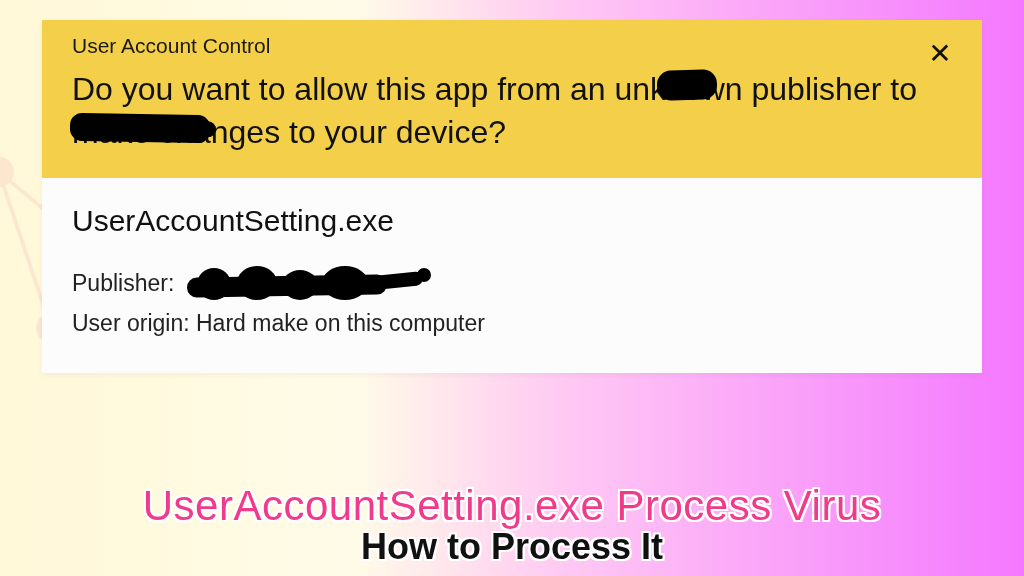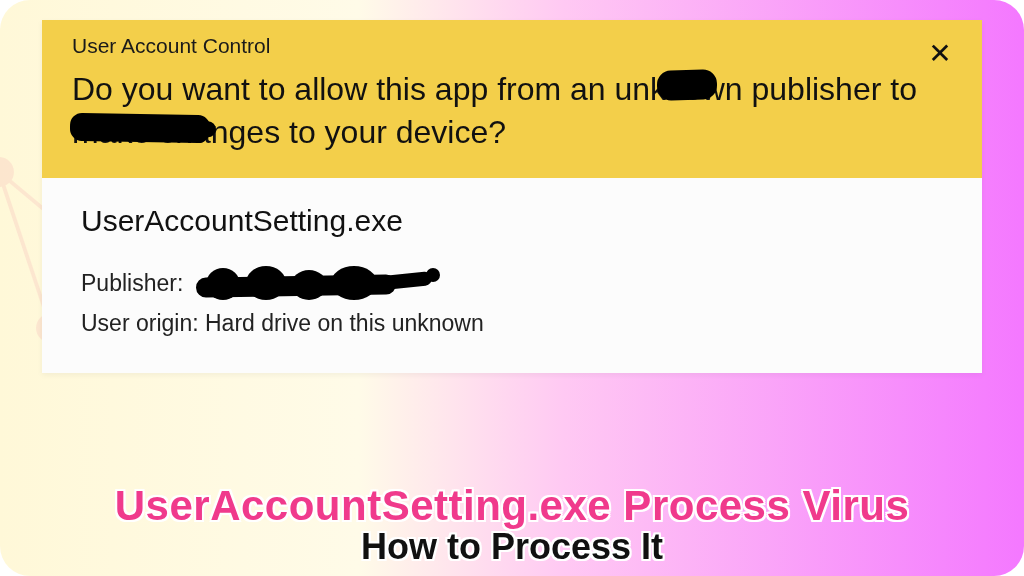--- a/index.html
+++ b/index.html
@@ -3,21 +3,20 @@
 <meta charset="utf-8">
 <style>
   * { margin: 0; padding: 0; box-sizing: border-box; }
   html, body { width: 1024px; height: 576px; overflow: hidden; font-family: "Segoe UI", Arial, sans-serif; }
   
   .bg {
     width: 1024px; height: 576px;
     background: linear-gradient(90deg, #fff8d8 0%, #fffbe8 35%, #ffc9f3 55%, #f478ff 100%);
     position: relative;
     padding: 20px 42px 0 42px;
-    border-radius: 30px;
   }
 
   
   .watermark {
     position: absolute; left: -40px; top: 120px; width: 260px; height: 260px;
     opacity: 0.25; pointer-events: none;
   }
   .watermark svg { width: 100%; height: 100%; }
 
   .dialog {
@@ -54,21 +53,21 @@
     width: 32px; height: 32px;
   }
 
   
   .redact { position: absolute; background: #000; border-radius: 10px; }
   .redact.r1 { top: 50px; left: 615px; width: 60px; height: 30px; transform: rotate(-2deg); border-radius: 14px; }
   .redact.r2 { top: 94px; left: 28px; width: 140px; height: 28px; transform: rotate(1deg); border-radius: 12px; }
   .redact.r2::after { content: ""; position: absolute; right: -6px; top: 6px; width: 16px; height: 16px; background: #000; border-radius: 50%; }
 
   .uac-body {
-    padding: 26px 30px 28px 39px;
+    padding: 26px 30px 28px 30px;
     background: #fcfcfc;
     position: relative;
   }
   .appname {
     font-size: 30px; color: #111; font-weight: 400; margin-bottom: 30px;
   }
   .meta-line { font-size: 23px; color: #222; margin-bottom: 8px; position: relative; }
   .meta-label { display: inline; }
 
   .redact-pub {
@@ -77,21 +76,21 @@
   }
   .redact-pub .blob { position: absolute; background: #000; border-radius: 50%; }
   .redact-pub .bar { position: absolute; background: #000; border-radius: 14px; }
 
   .caption {
     position: absolute; left: 0; right: 0; bottom: 8px;
     text-align: center;
     z-index: 5;
   }
   .caption .line1 {
-    font-size: 42px; font-weight: 700; color: #f03a8c;
+    font-size: 42px; font-weight: 400; color: #f03a8c;
     text-shadow: -2px 0 #fff, 2px 0 #fff, 0 -2px #fff, 0 2px #fff, -2px -2px #fff, 2px 2px #fff, -2px 2px #fff, 2px -2px #fff;
     letter-spacing: 0.5px;
   }
   .caption .line2 {
     font-size: 36px; font-weight: 800; color: #111;
     text-shadow: -2px 0 #fff, 2px 0 #fff, 0 -2px #fff, 0 2px #fff, -2px -2px #fff, 2px 2px #fff, -2px 2px #fff, 2px -2px #fff;
     margin-top: -4px;
   }
 </style>
 </head>
@@ -140,21 +139,21 @@
           <span class="blob" style="left:50px;top:-2px;width:40px;height:34px;"></span>
           <span class="blob" style="left:95px;top:2px;width:36px;height:30px;"></span>
           <span class="blob" style="left:135px;top:-2px;width:46px;height:34px;"></span>
           <span class="bar" style="left:178px;top:6px;width:58px;height:14px;transform:rotate(-6deg);"></span>
           <span class="blob" style="left:230px;top:0px;width:14px;height:14px;"></span>
         </span>
       </div>
 
       <div class="meta-line">
         <span class="meta-label">User origin:</span>
-        <span>Hard drive on this unknown</span>
+        <span>Hard make on this computer</span>
       </div>
     </div>
 
   </div>
 
   <div class="caption">
     <div class="line1">UserAccountSetting.exe Process Virus</div>
     <div class="line2">How to Process It</div>
   </div>
 

